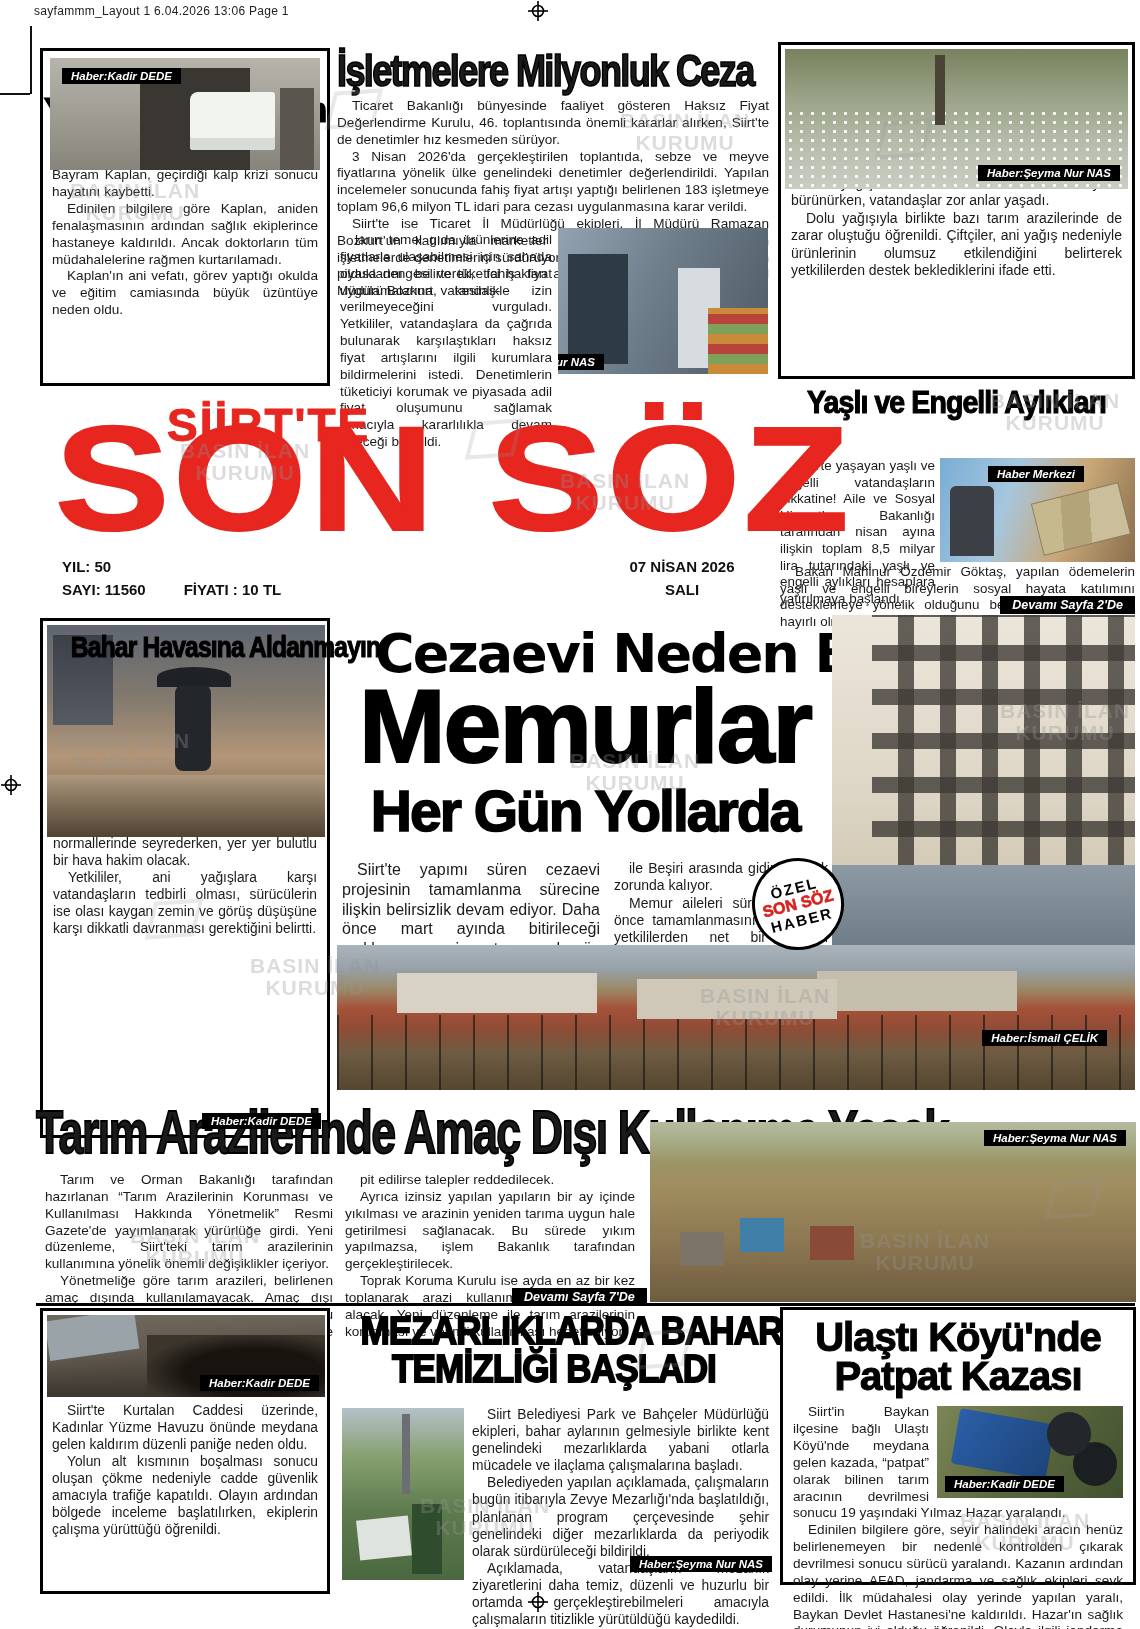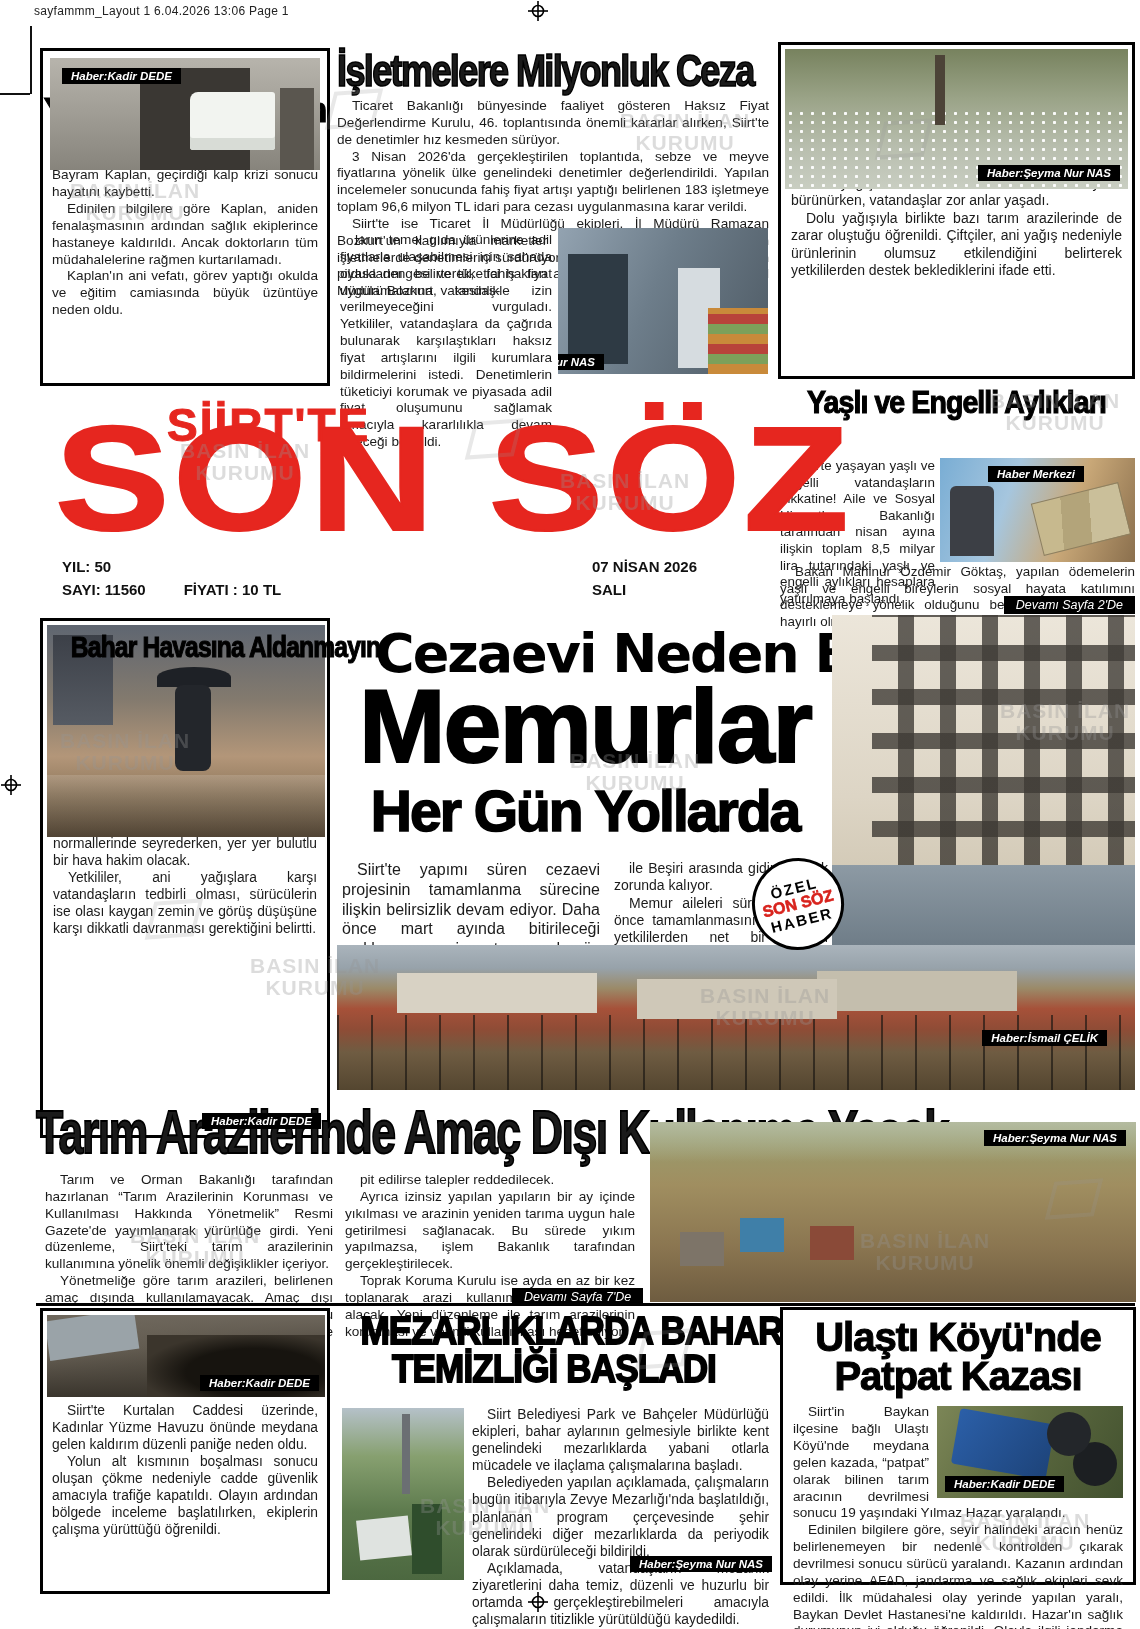--- a/index.html
+++ b/index.html
@@ -17,21 +17,21 @@
          border:4px solid rgba(150,150,150,.22);transform:skewX(-18deg) rotate(-4deg);}
   
   .artbox{border:3px solid #000;background:#fff;box-sizing:border-box;}
   .hl{font-weight:bold;color:#000;text-align:center;line-height:.98;letter-spacing:-1px;
       -webkit-text-stroke:1.1px #000;}
   .hl .ln{white-space:nowrap;}
   .body-txt{font-size:13.6px;line-height:1.24;text-align:justify;color:#1b1b1b;}
   .body-txt p{margin:0;text-indent:15px;}
   .credit{position:absolute;z-index:20;background:#000;color:#fff;font-weight:bold;font-style:italic;
           font-size:11.5px;padding:2px 9px;white-space:nowrap;}
-  .morebadge{background:#000;color:#fff;font-weight:normal;font-style:italic;font-size:12.5px;
+  .morebadge{background:#000;color:#fff;font-weight:bold;font-style:italic;font-size:12.5px;
              padding:2px 12px;white-space:nowrap;}
   .photo{position:absolute;overflow:hidden;}
   .photo>div{position:absolute;}
   
   .logo-small{position:absolute;top:0;left:112px;color:#e6261f;font-weight:bold;
               font-size:46px;letter-spacing:2px;-webkit-text-stroke:1px #e6261f;}
   .logo-big{position:absolute;top:26px;left:0;color:#e6261f;font-weight:bold;font-size:148px;
             line-height:110px;letter-spacing:3px;white-space:nowrap;
             transform:scaleX(1.16);transform-origin:left center;-webkit-text-stroke:2px #e6261f;}
   .issue-info{font-size:15px;font-weight:bold;color:#111;line-height:1.5;}
@@ -150,21 +150,21 @@
   </div>
 
   <div class="abs" style="left:55px;top:398px;width:715px;height:150px;">
     <div class="logo-small">SİİRT'TE</div>
     <div class="logo-big">SON SÖZ</div>
   </div>
   <div class="abs issue-info" style="left:62px;top:556px;">
     <div>YIL: 50</div>
     <div><span>SAYI: 11560</span><span style="display:inline-block;width:38px;"></span><span>FİYATI : 10 TL</span></div>
   </div>
-  <div class="abs issue-info" style="left:592px;top:556px;width:180px;text-align:left;">
+  <div class="abs issue-info" style="left:592px;top:556px;width:180px;text-align:center;">
     <div>07 NİSAN 2026</div>
     <div>SALI</div>
   </div>
 
   <div class="abs artbox" style="left:40px;top:618px;width:290px;height:520px;">
     <div class="photo" style="left:4px;top:4px;width:278px;height:212px;background:linear-gradient(180deg,#5f6671 0%,#837a6e 35%,#b39679 62%,#8a7458 82%,#6b5a45 100%);">
       <div style="left:110px;top:42px;width:74px;height:20px;background:#1e2126;border-radius:50% 50% 0 0;"></div>
       <div style="left:128px;top:60px;width:36px;height:86px;background:#23262b;border-radius:8px;"></div>
       <div style="left:0;top:150px;width:278px;height:62px;background:linear-gradient(180deg,rgba(255,255,255,.14),rgba(0,0,0,.25));"></div>
       <div style="left:6px;top:10px;width:60px;height:90px;background:linear-gradient(180deg,#3c4048,#565b63);"></div>

